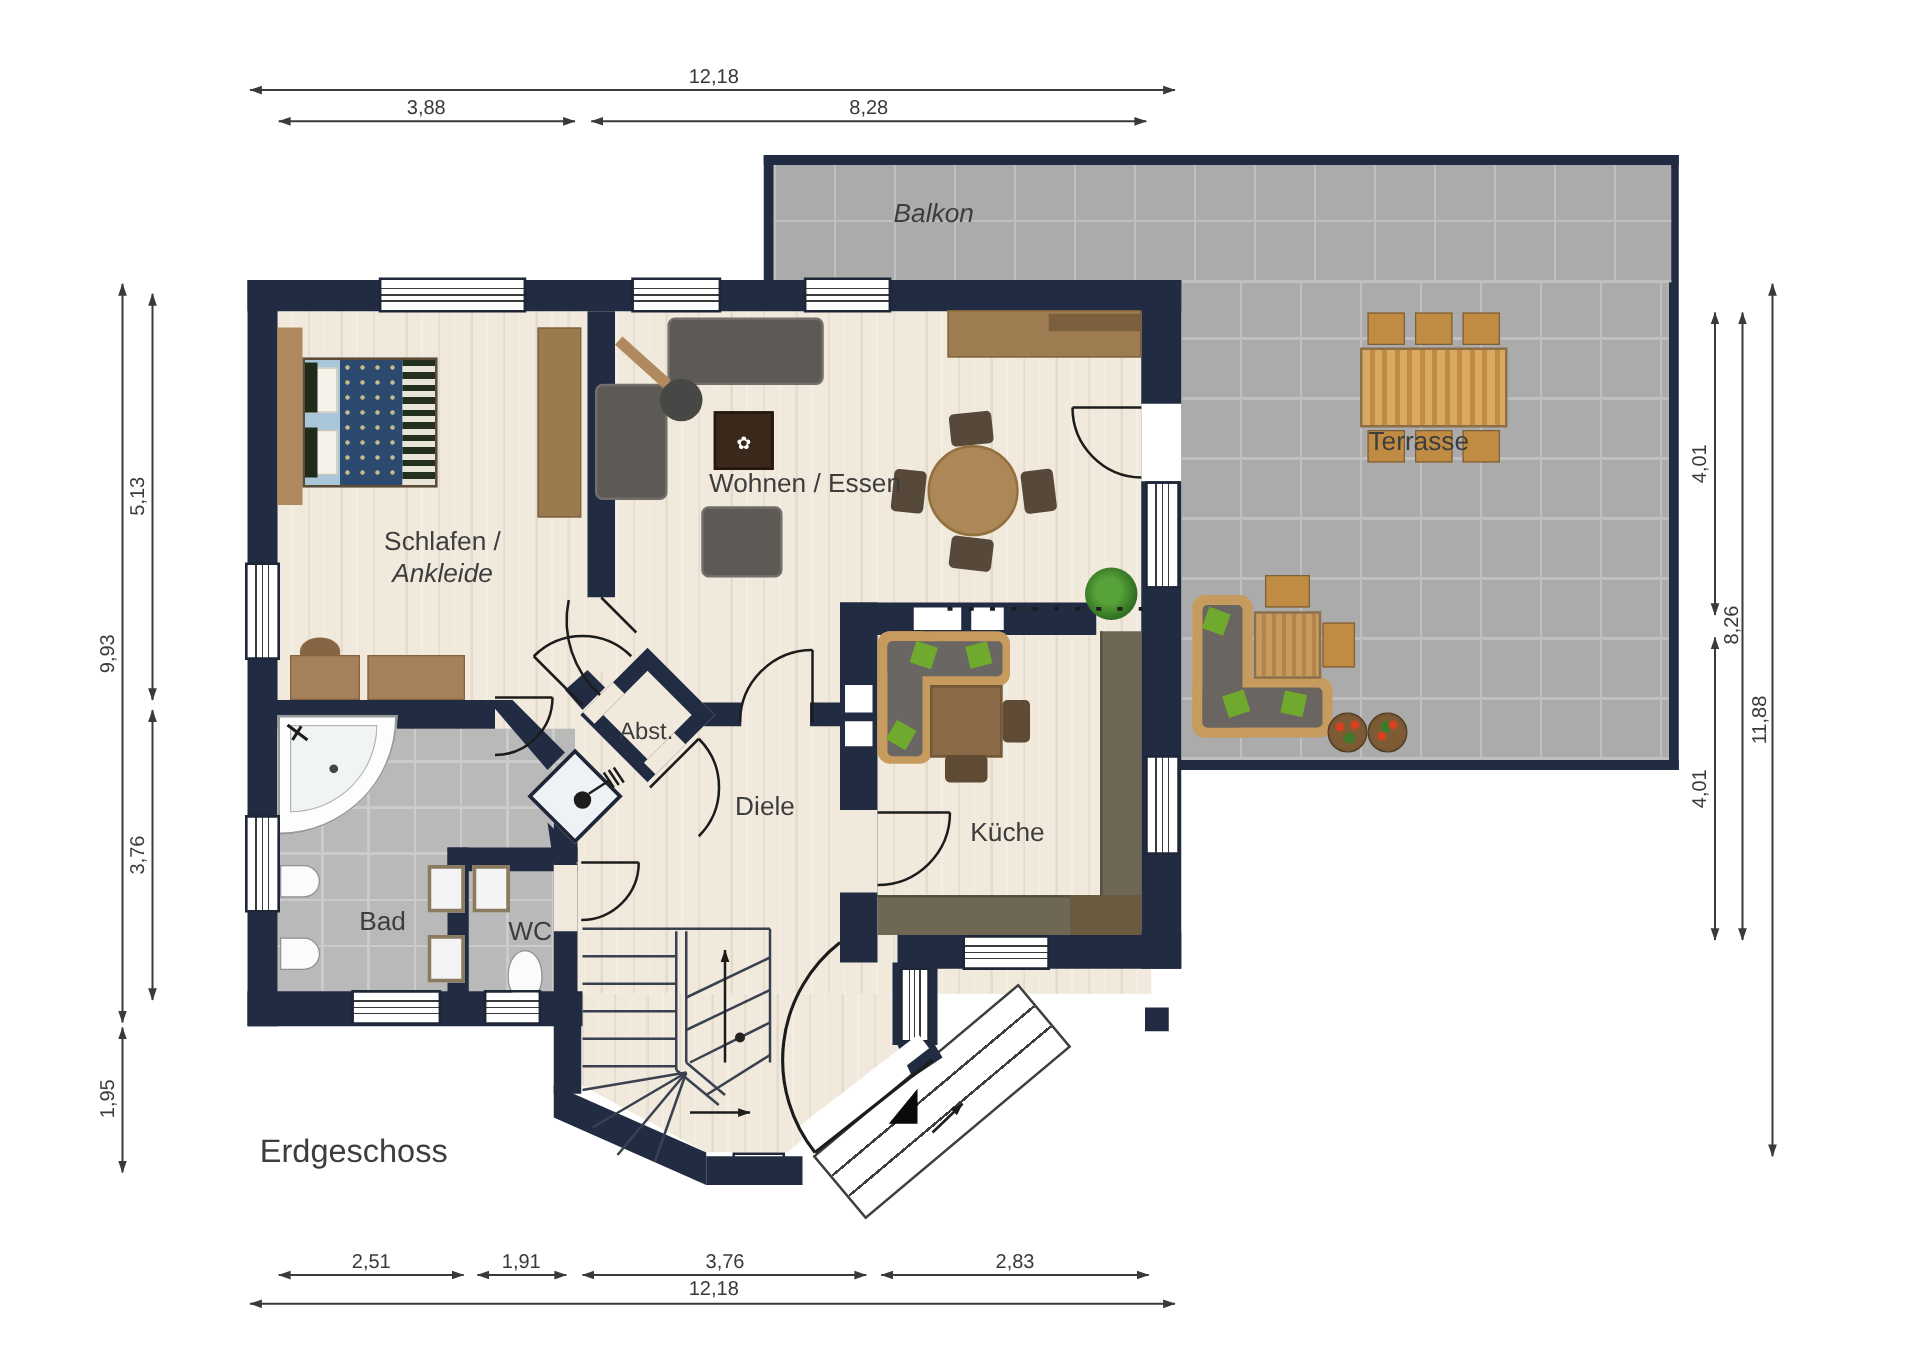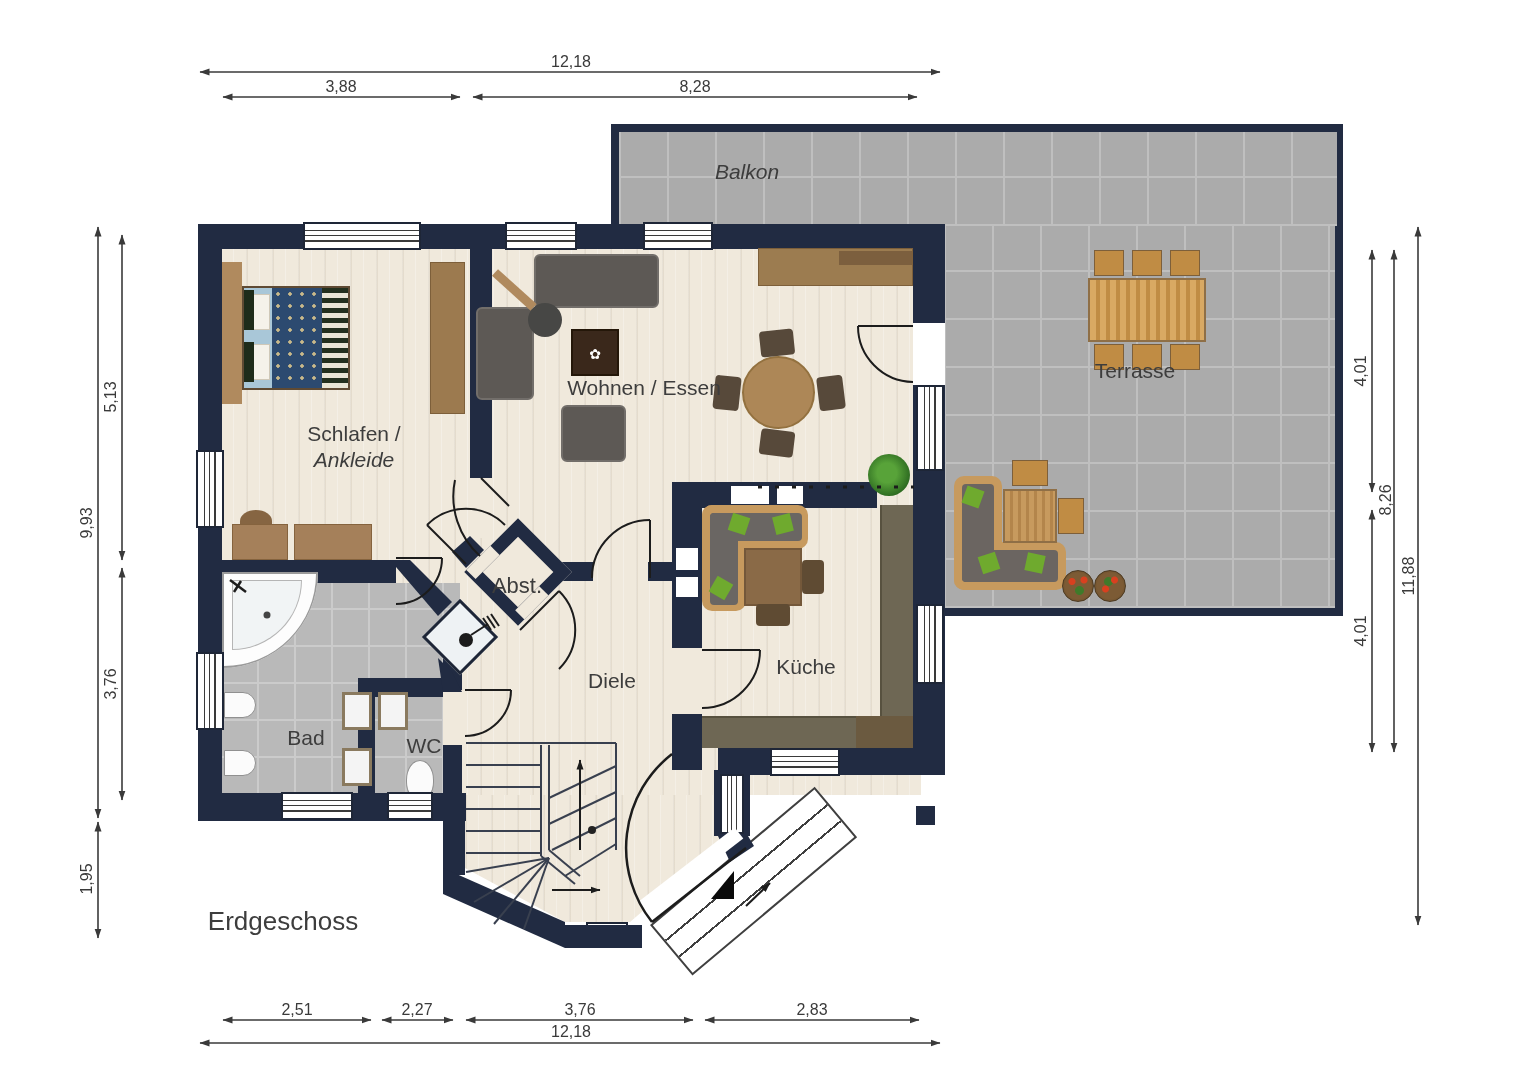--- a/index.html
+++ b/index.html
@@ -168,38 +168,38 @@
   <div class="win v" style="left:196px;top:652px;width:28px;height:78px;"></div>
   <div class="win" style="left:281px;top:792px;width:72px;height:28px;"></div>
   <div class="win" style="left:387px;top:792px;width:46px;height:28px;"></div>
   <div class="win" style="left:770px;top:748px;width:70px;height:28px;"></div>
   <div class="win v" style="left:916px;top:385px;width:28px;height:86px;"></div>
   <div class="win v" style="left:916px;top:604px;width:28px;height:80px;"></div>
   <div class="win" style="left:586px;top:922px;width:42px;height:26px;"></div>
   <div class="win v" style="left:720px;top:774px;width:24px;height:60px;"></div>
 
   <div class="lbl" style="left:747px;top:172px;font-style:italic;">Balkon</div>
-  <div class="lbl" style="left:1135px;top:371px;">Terrasse</div>
+  <div class="lbl" style="left:1135px;top:354px;">Terrasse</div>
   <div class="lbl" style="left:644px;top:388px;">Wohnen / Essen</div>
   <div class="lbl" style="left:354px;top:447px;">
     <span style="display:block;">Schlafen /</span>
     <span style="display:block;font-style:italic;">Ankleide</span>
   </div>
-  <div class="lbl" style="left:517px;top:586px;font-size:22px;">Abst.</div>
-  <div class="lbl" style="left:612px;top:681px;">Diele</div>
+  <div class="lbl" style="left:517px;top:586px;font-size:19px;">Abst.</div>
+  <div class="lbl" style="left:612px;top:646px;">Diele</div>
   <div class="lbl" style="left:806px;top:667px;">Küche</div>
   <div class="lbl" style="left:306px;top:738px;">Bad</div>
   <div class="lbl" style="left:424px;top:746px;">WC</div>
   <div class="lbl" style="left:283px;top:921px;font-size:26px;">Erdgeschoss</div>
 
   <div class="dim" style="left:571px;top:62px;">12,18</div>
   <div class="dim" style="left:341px;top:87px;">3,88</div>
   <div class="dim" style="left:695px;top:87px;">8,28</div>
   <div class="dim" style="left:297px;top:1010px;">2,51</div>
-  <div class="dim" style="left:417px;top:1010px;">2,27</div>
+  <div class="dim" style="left:417px;top:1010px;">1,91</div>
   <div class="dim" style="left:580px;top:1010px;">3,76</div>
   <div class="dim" style="left:812px;top:1010px;">2,83</div>
   <div class="dim" style="left:571px;top:1032px;">12,18</div>
   <div class="dim rot" style="left:87px;top:523px;">9,93</div>
   <div class="dim rot" style="left:111px;top:397px;">5,13</div>
   <div class="dim rot" style="left:111px;top:684px;">3,76</div>
   <div class="dim rot" style="left:87px;top:879px;">1,95</div>
   <div class="dim rot" style="left:1361px;top:371px;">4,01</div>
   <div class="dim rot" style="left:1386px;top:500px;">8,26</div>
   <div class="dim rot" style="left:1361px;top:631px;">4,01</div>

